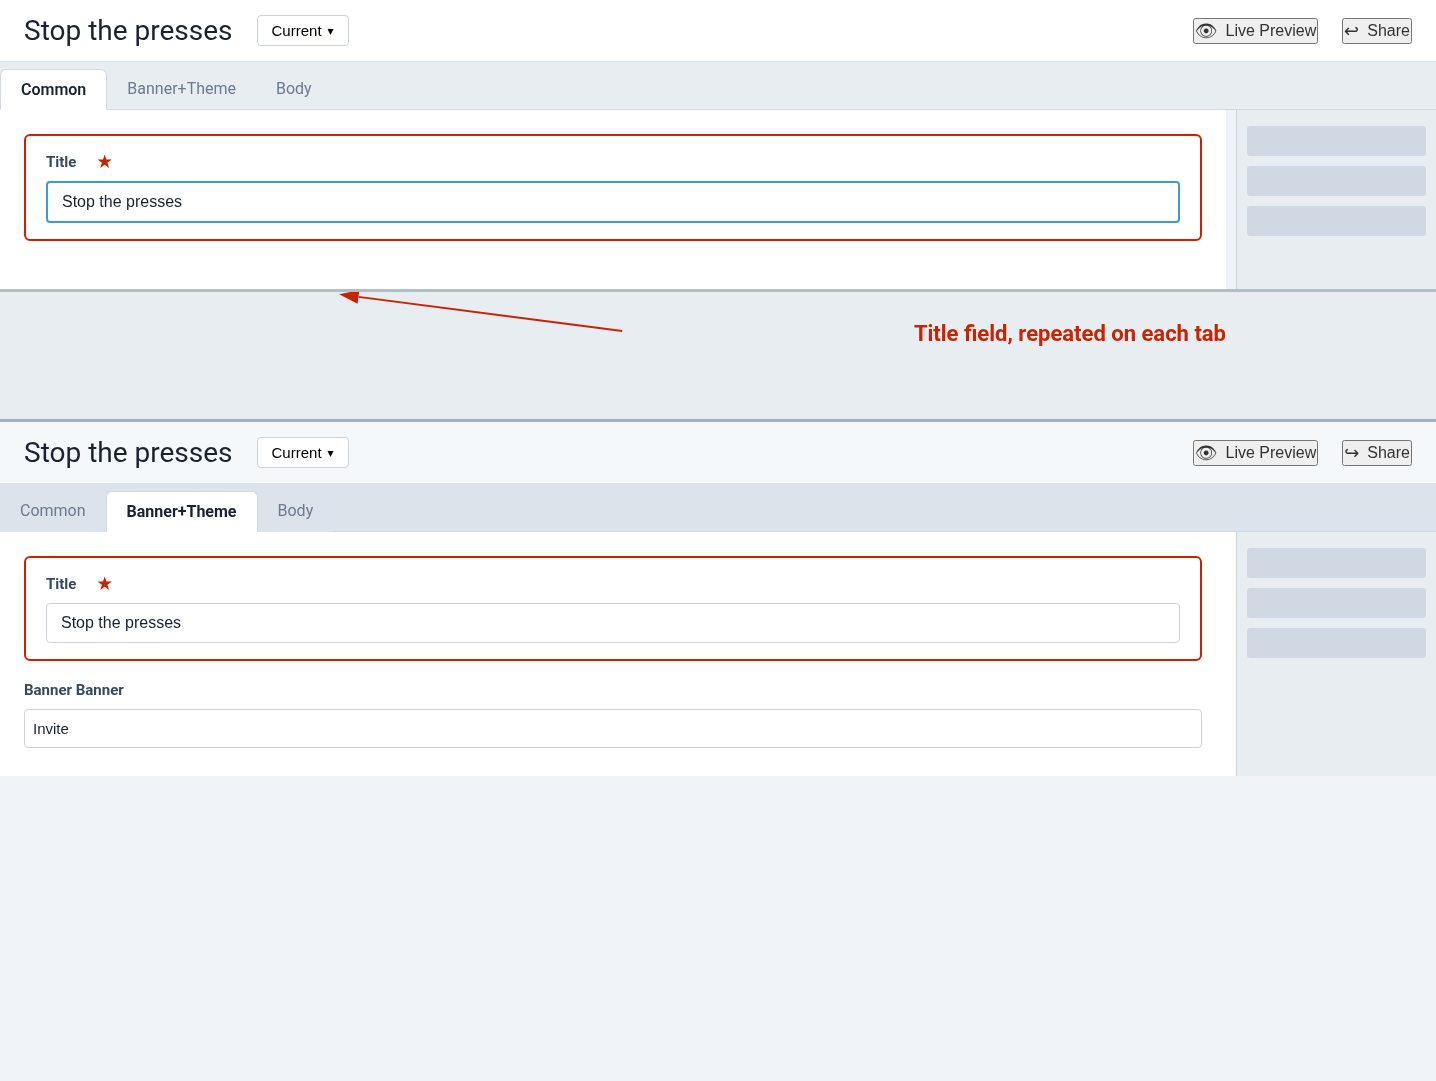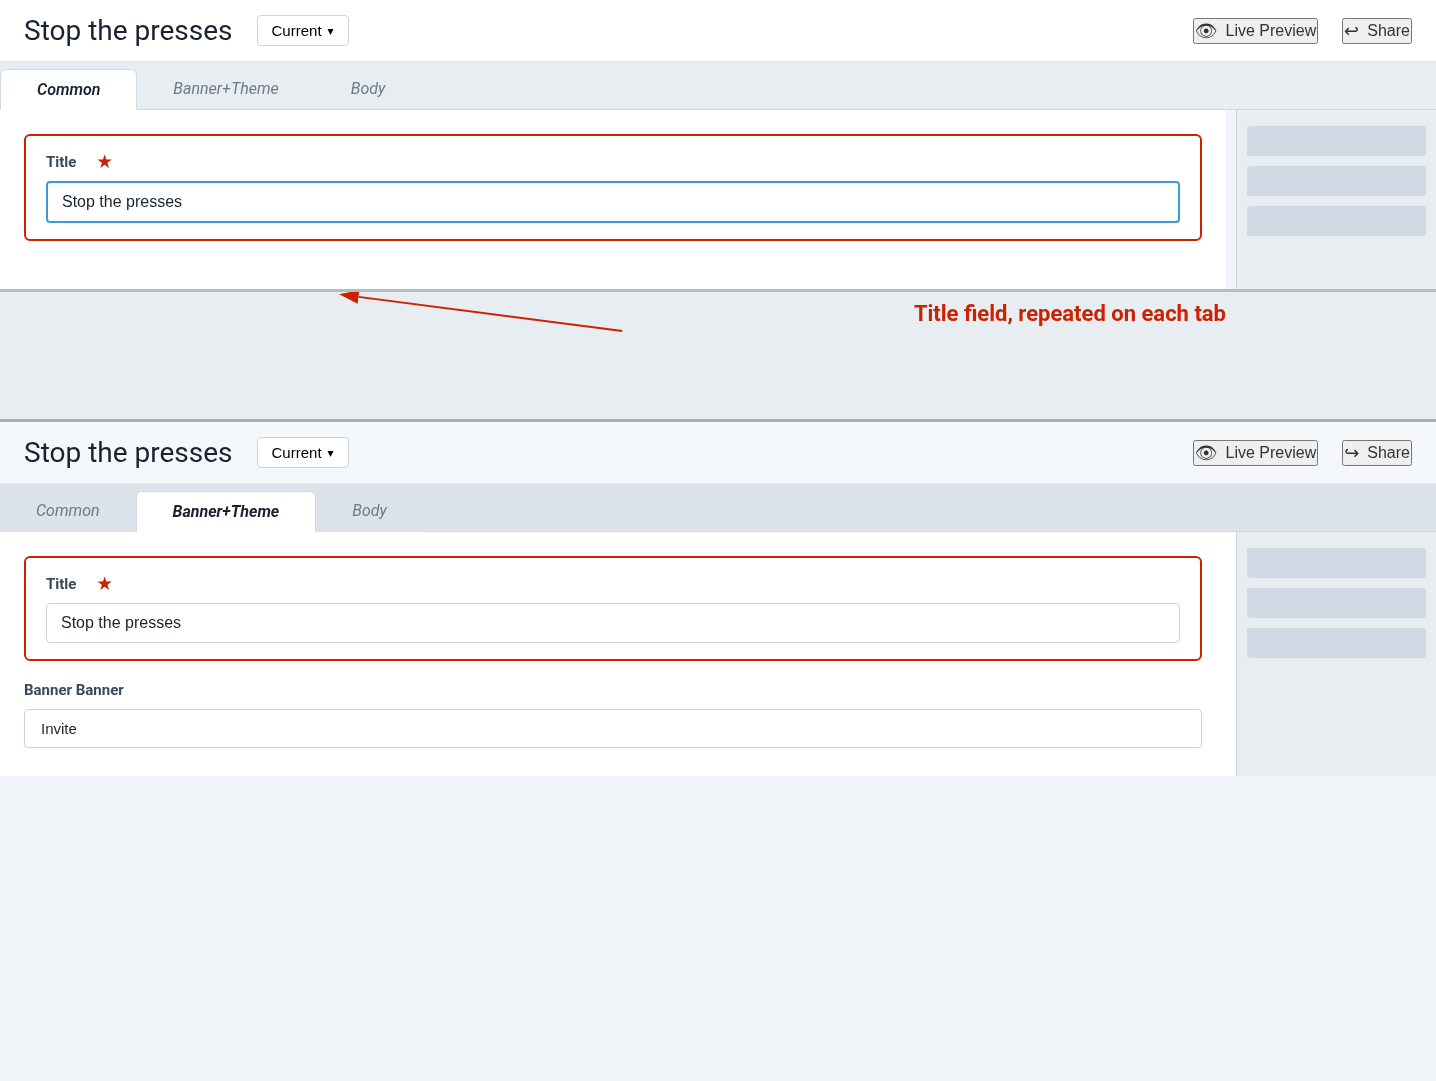--- a/index.html
+++ b/index.html
@@ -70,28 +70,27 @@
 
     
     .tabs {
       display: flex;
       background: #e8edf2;
       border-bottom: 1px solid #d0d9e3;
       padding-top: 6px;
     }
 
     .tab {
-      padding: 10px 36px;
+      padding: 10px 20px;
       font-size: 16px;
       color: #6b7a8d;
       cursor: pointer;
       border-radius: 6px 6px 0 0;
       position: relative;
       top: 1px;
-      font-style: italic;
     }
 
     .tab.active {
       background: #fff;
       color: #1a2130;
       font-weight: 600;
       border: 1px solid #d0d9e3;
       border-bottom: 1px solid #fff;
     }
 
@@ -138,21 +137,21 @@
       border: 1px solid #ccd3db;
     }
 
     
     .subject-section {
       margin-bottom: 16px;
     }
 
     .subject-input {
       width: 100%;
-      padding: 10px 16px;
+      padding: 10px 8px;
       font-size: 15px;
       border: 1px solid #ccd3db;
       border-radius: 4px;
       color: #1a2130;
       outline: none;
     }
 
     .annotation-text {
       color: #cc2200;
       font-size: 22px;
@@ -259,21 +258,21 @@
 
       <defs>
         <marker id="arrowhead1" markerWidth="10" markerHeight="7" refX="0" refY="3.5" orient="auto">
           <polygon points="0 0, 10 3.5, 0 7" fill="#cc2200"></polygon>
         </marker>
       </defs>
 
       <line x1="620" y1="40" x2="350" y2="5" stroke="#cc2200" stroke-width="2" marker-end="url(#arrowhead1)"></line>
     </svg>
 
-    <div style="position:absolute; right:210px; top:8px; text-align:right;">
+    <div style="position:absolute; right:210px; top:28px; text-align:right;">
       <span class="annotation-text">Title field, repeated on each tab</span>
     </div>
   </div>
 
   <div class="section-wrapper panel2" style="border-top:3px solid #a0b0c0;">
 
     <div class="panel-header" style="background:#f5f8fb; border-bottom:1px solid #dde3ea;">
       <h1 class="panel-title">Stop the presses</h1>
       <button class="version-dropdown">
         <span>Current</span>

